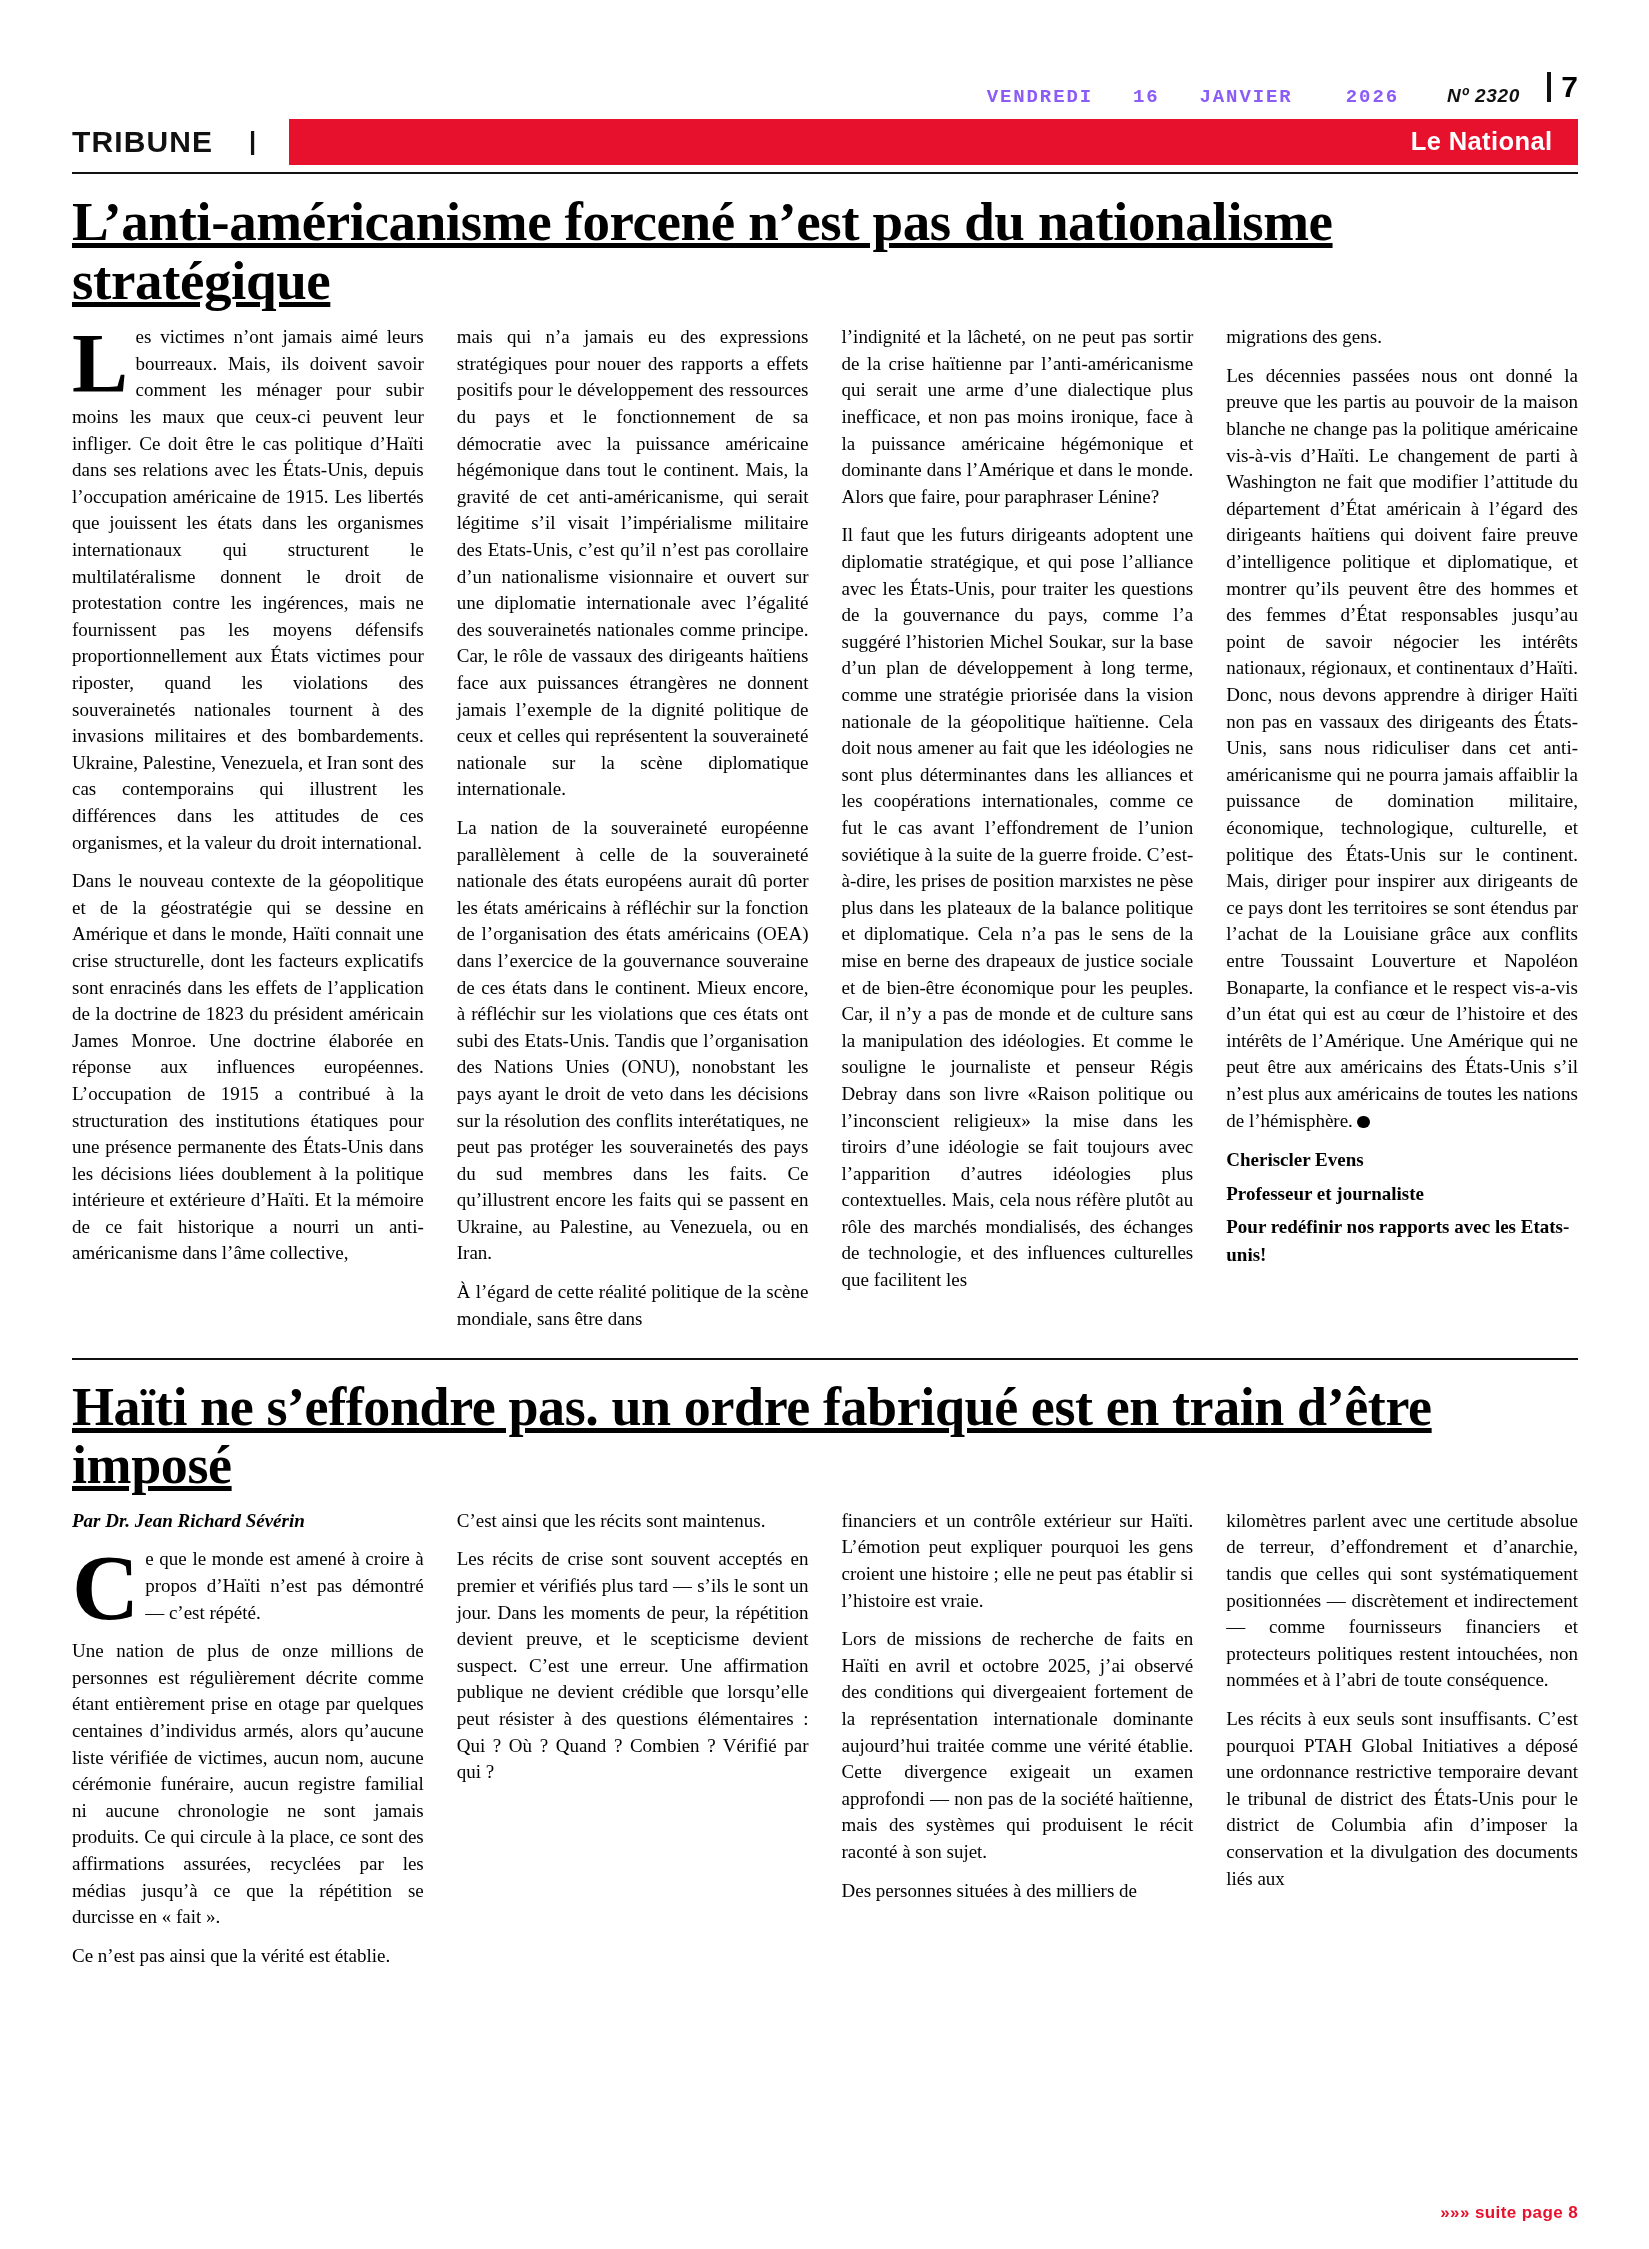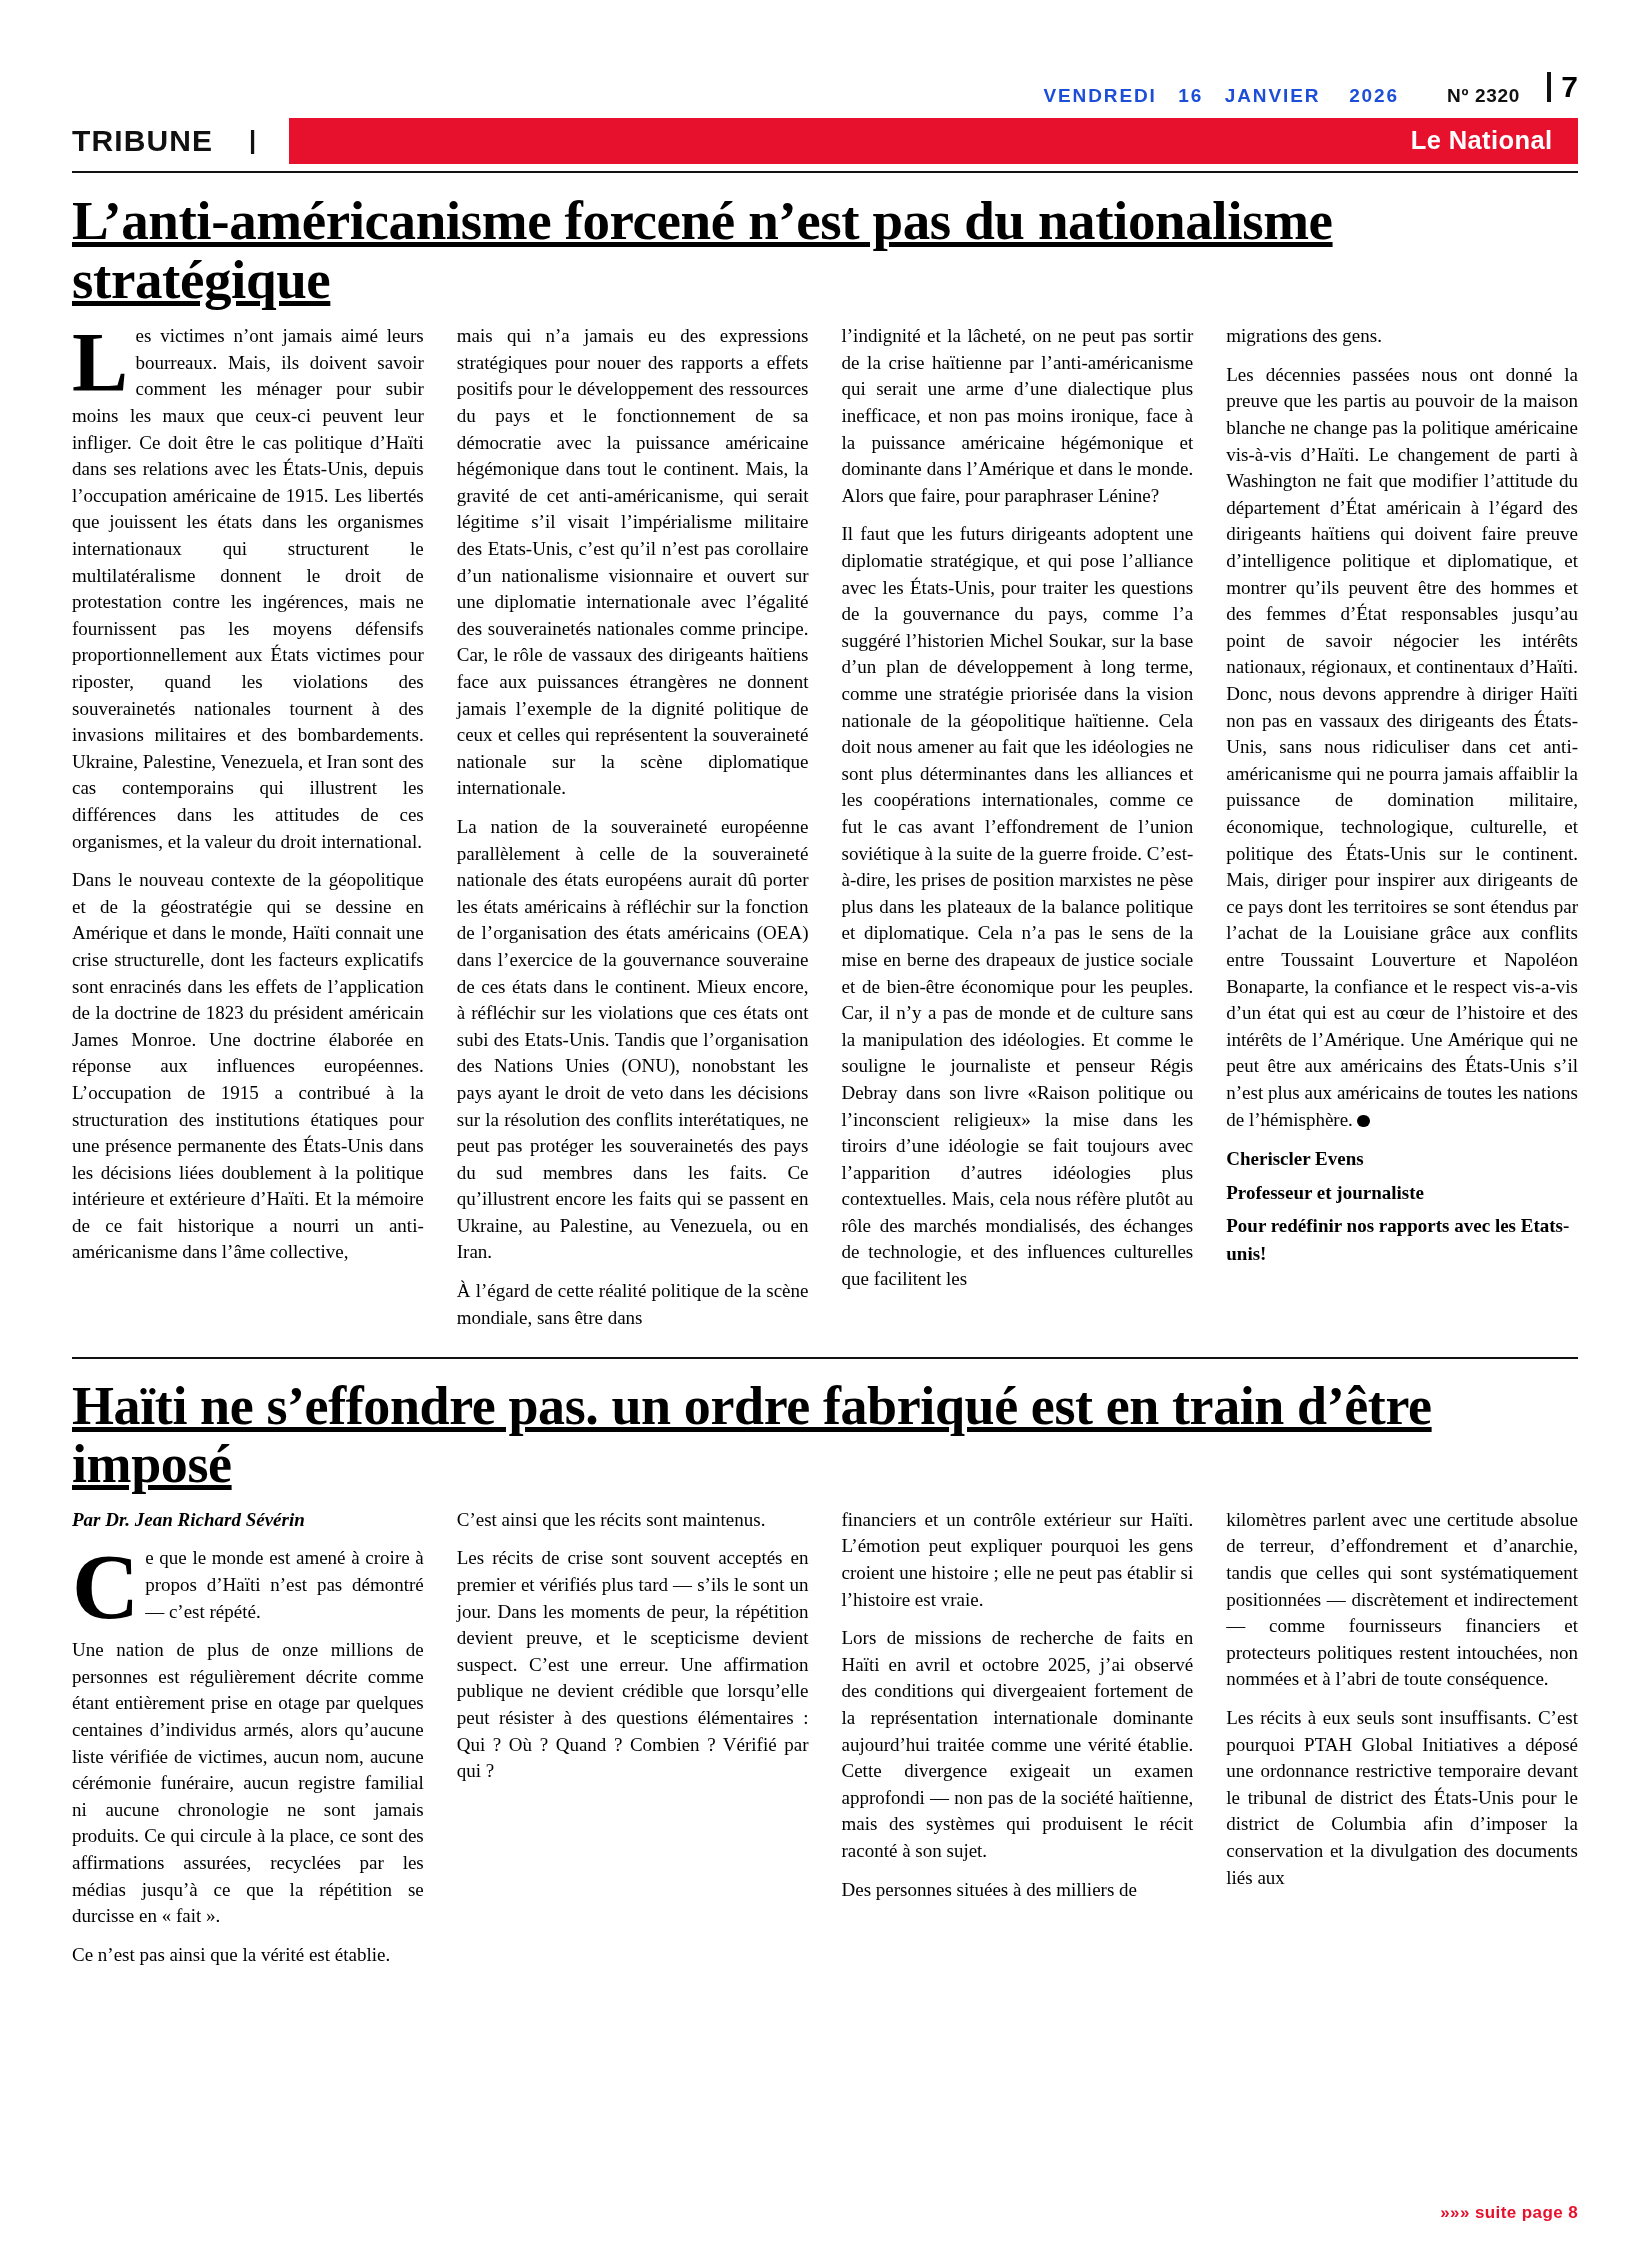--- a/index.html
+++ b/index.html
@@ -28,29 +28,31 @@
     display: flex;
     align-items: baseline;
     justify-content: flex-end;
     padding-top: 72px;
     font-family: "Liberation Sans", sans-serif;
   }
   .date-line {
     font-size: 19px;
     font-weight: bold;
     letter-spacing: 1.9px;
-    color: #1d4ed8;
+    color: #8b5cf6;
     white-space: pre;
+    font-family: Liberation Mono, monospace;
   }
   .issue-no {
     font-size: 19px;
     font-weight: bold;
     letter-spacing: 0.7px;
     margin-left: 48px;
     color: #111;
+    font-style: italic;
   }
   .page-num-wrap {
     display: flex;
     align-items: center;
     margin-left: 27px;
   }
   .page-rule {
     width: 3.7px;
     height: 30px;
     background: #111;

